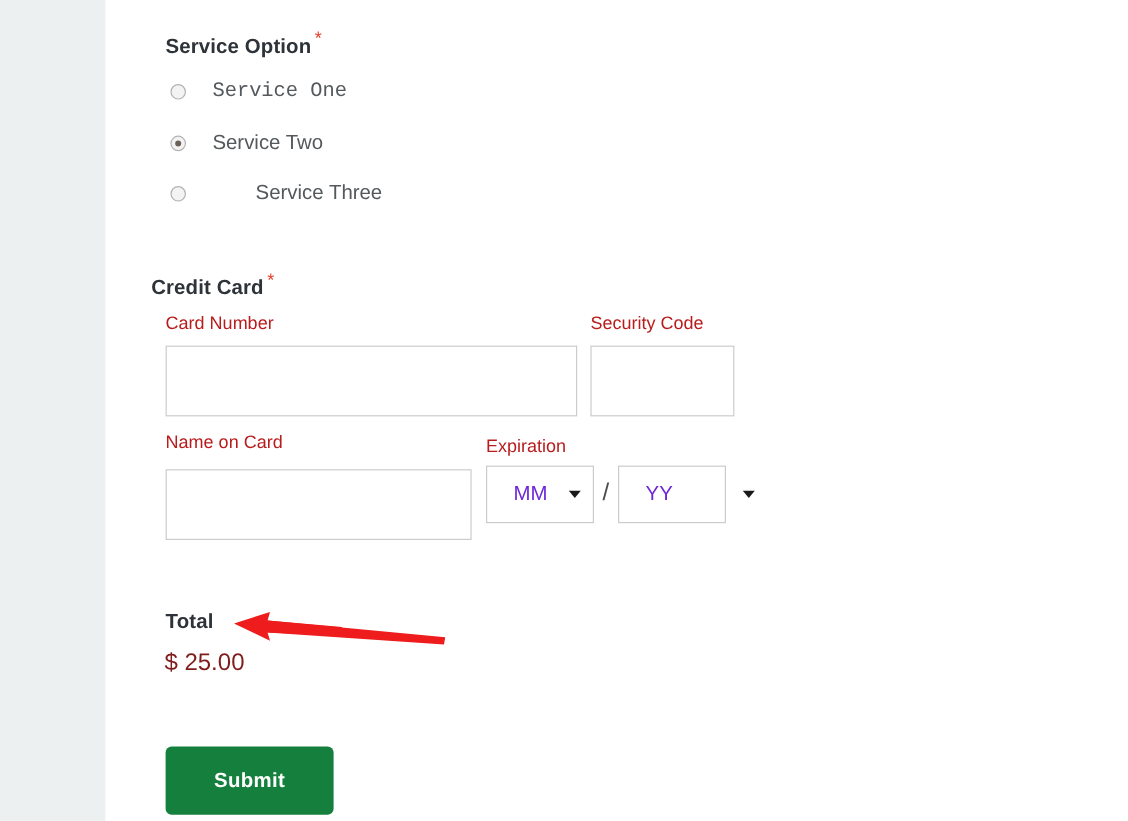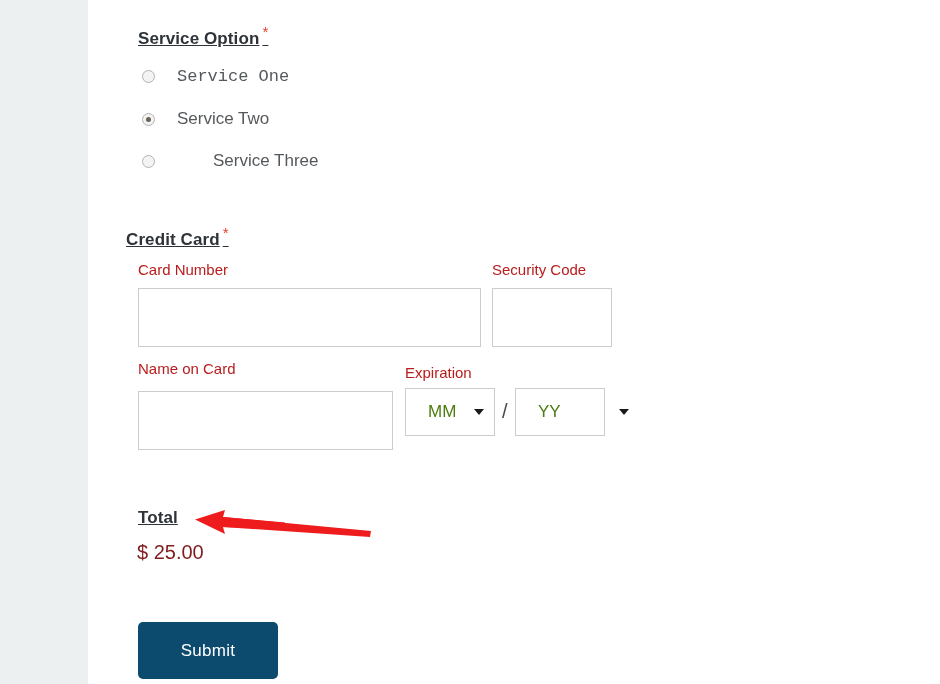--- a/index.html
+++ b/index.html
@@ -37,21 +37,20 @@
     background: #ffffff;
   }
 
   .section-heading {
     position: absolute;
     font-size: 17px;
     font-weight: bold;
     color: #2d3338;
     letter-spacing: 0.1px;
     white-space: nowrap;
-    text-decoration: underline;
   }
   .req-star {
     color: #e8402a;
     font-size: 15px;
     font-weight: normal;
     vertical-align: super;
     line-height: 0;
     margin-left: 3px;
   }
 
@@ -116,21 +115,21 @@
     border: 1px solid #cccccc;
     background: #ffffff;
     box-sizing: border-box;
     display: flex;
     align-items: center;
     justify-content: space-between;
     padding: 0 10px 0 22px;
   }
   .select-text {
     font-size: 17px;
-    color: #4d7c0f;
+    color: #6d28d9;
     font-weight: 300;
   }
   .select-arrow {
     width: 0;
     height: 0;
     border-left: 5px solid transparent;
     border-right: 5px solid transparent;
     border-top: 6px solid #1a1a1a;
     margin-left: 10px;
   }
@@ -144,27 +143,27 @@
   .total-value {
     position: absolute;
     font-size: 20px;
     color: #7f1d1d;
     font-weight: 300;
     white-space: nowrap;
   }
 
   .submit-button {
     position: absolute;
-    background: #0c4a6e;
+    background: #15803d;
     color: #ffffff;
     border: none;
     border-radius: 5px;
     font-family: "Liberation Sans", sans-serif;
     font-size: 17px;
-    font-weight: normal;
+    font-weight: bold;
     letter-spacing: 0.3px;
     cursor: pointer;
   }
 
   .arrow-annotation {
     position: absolute;
     pointer-events: none;
   }
 </style>
 </head>

